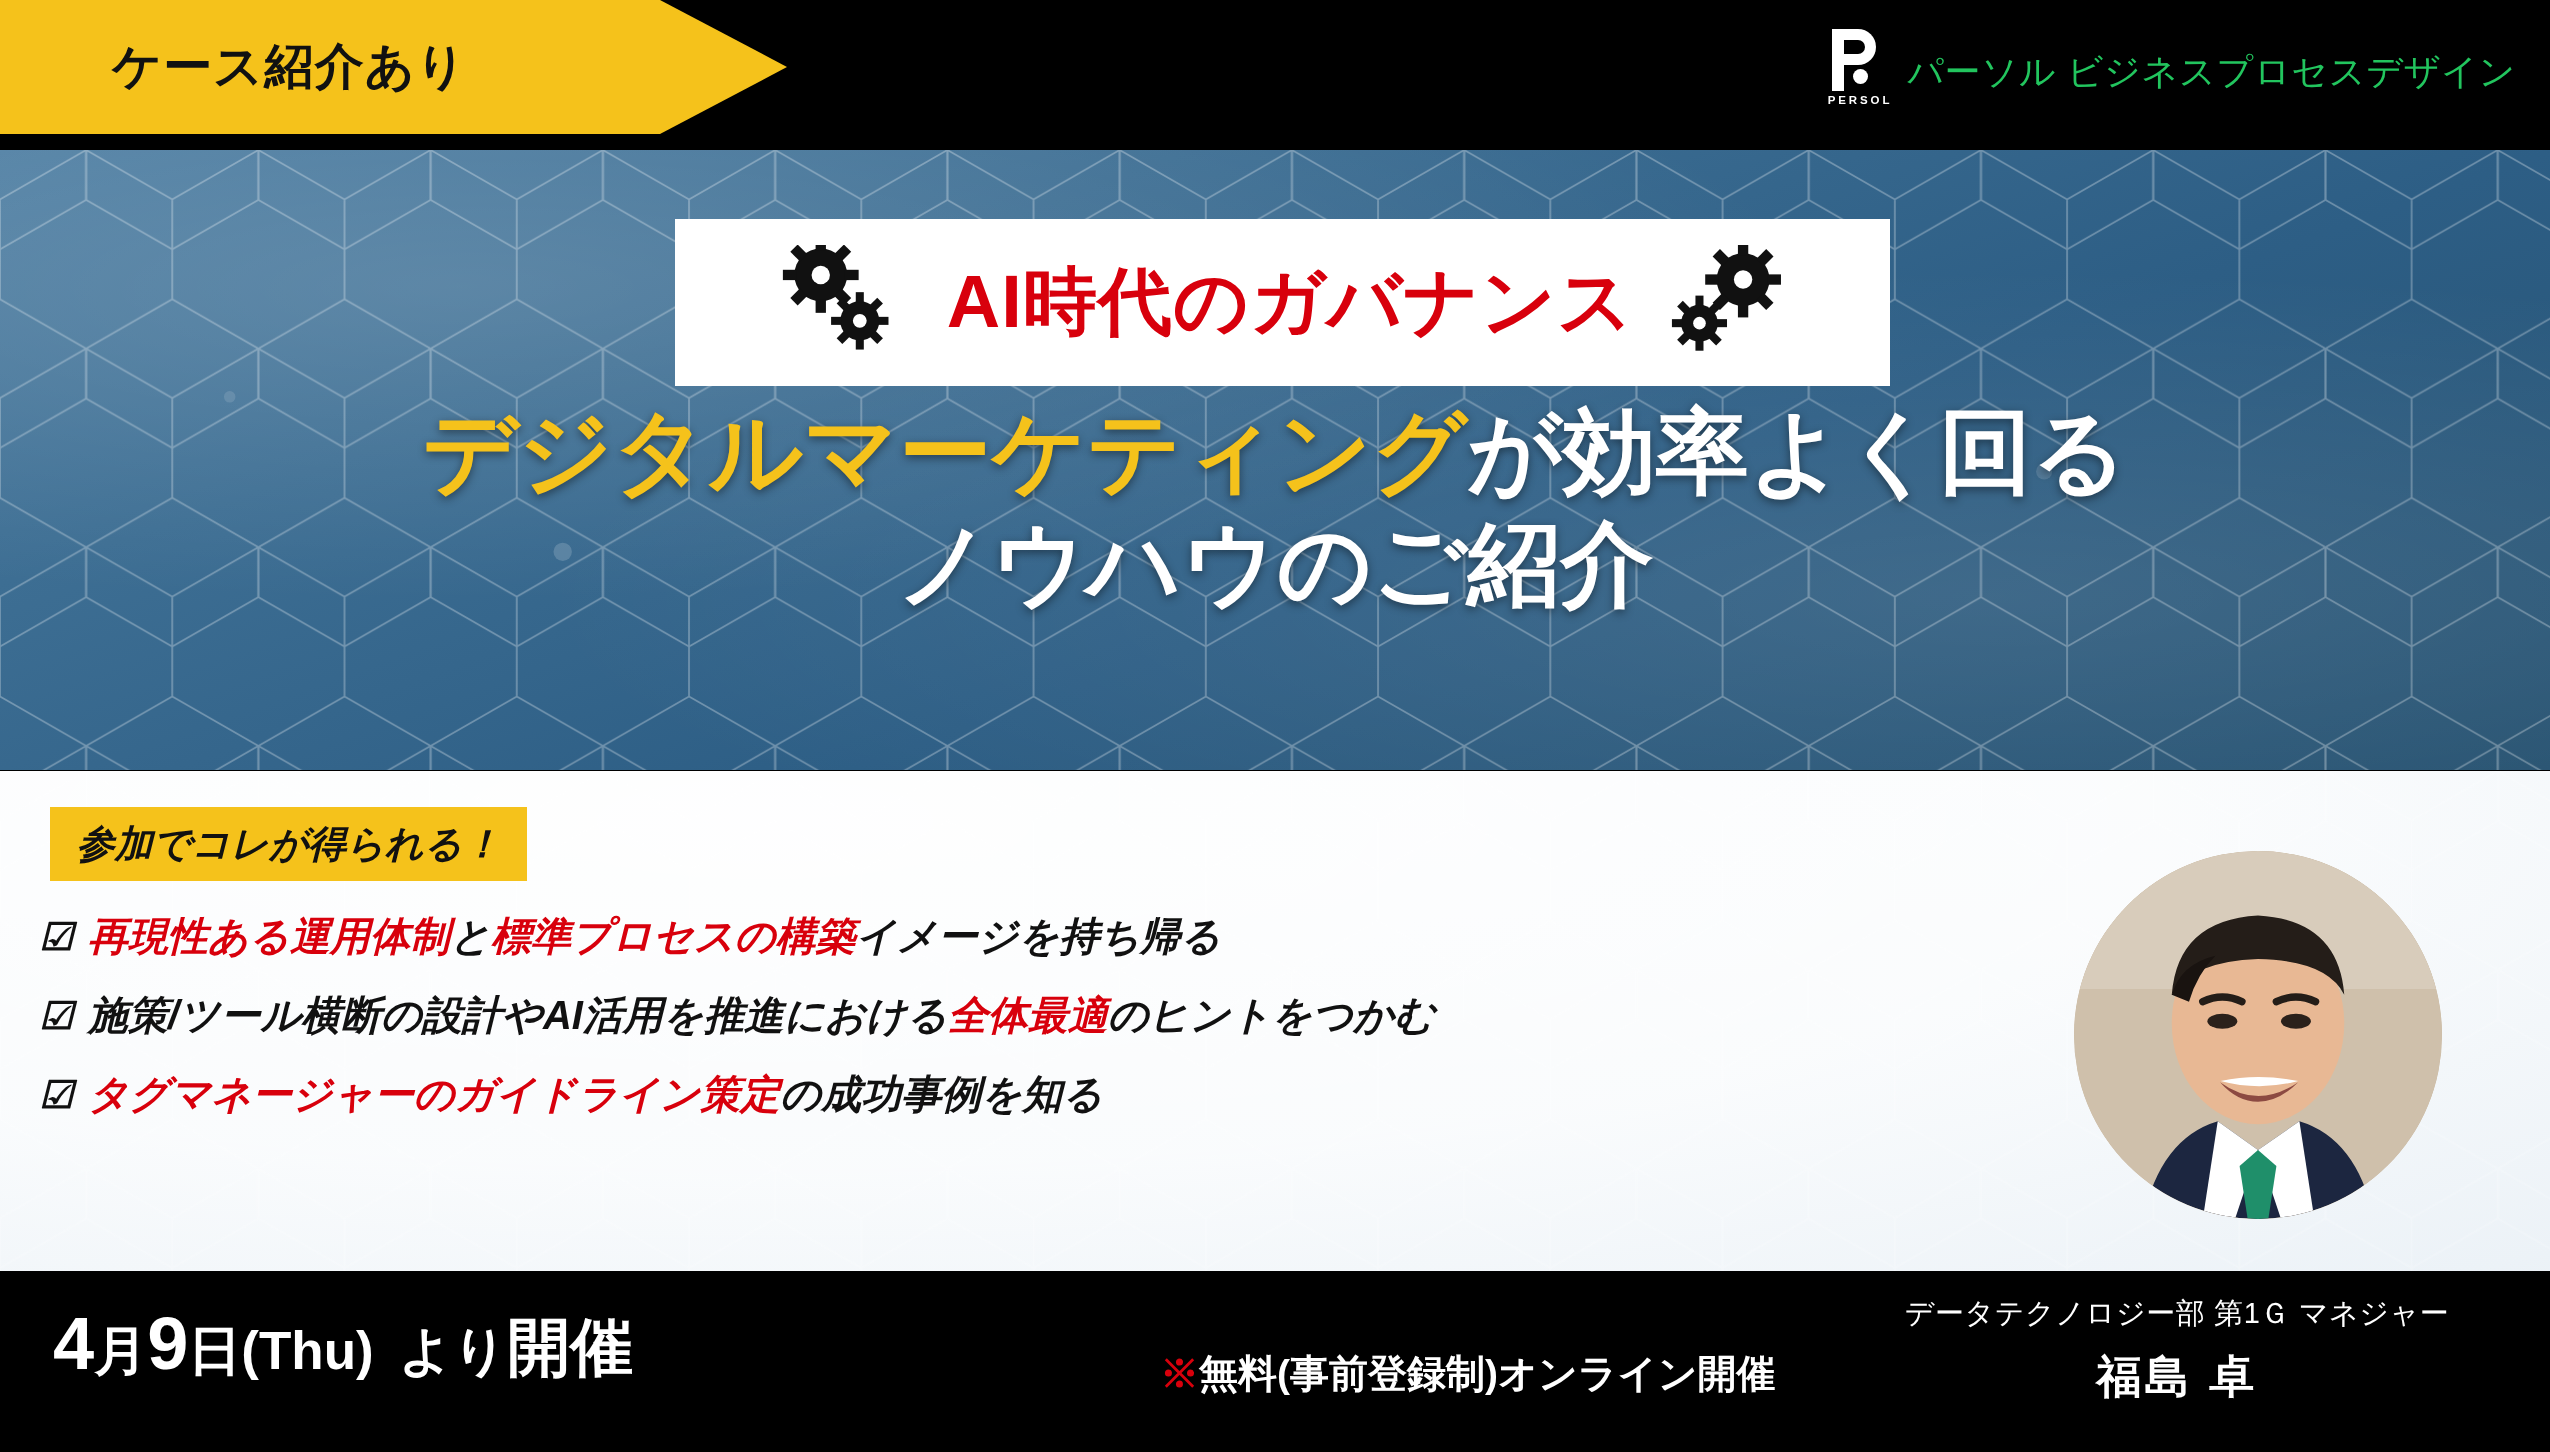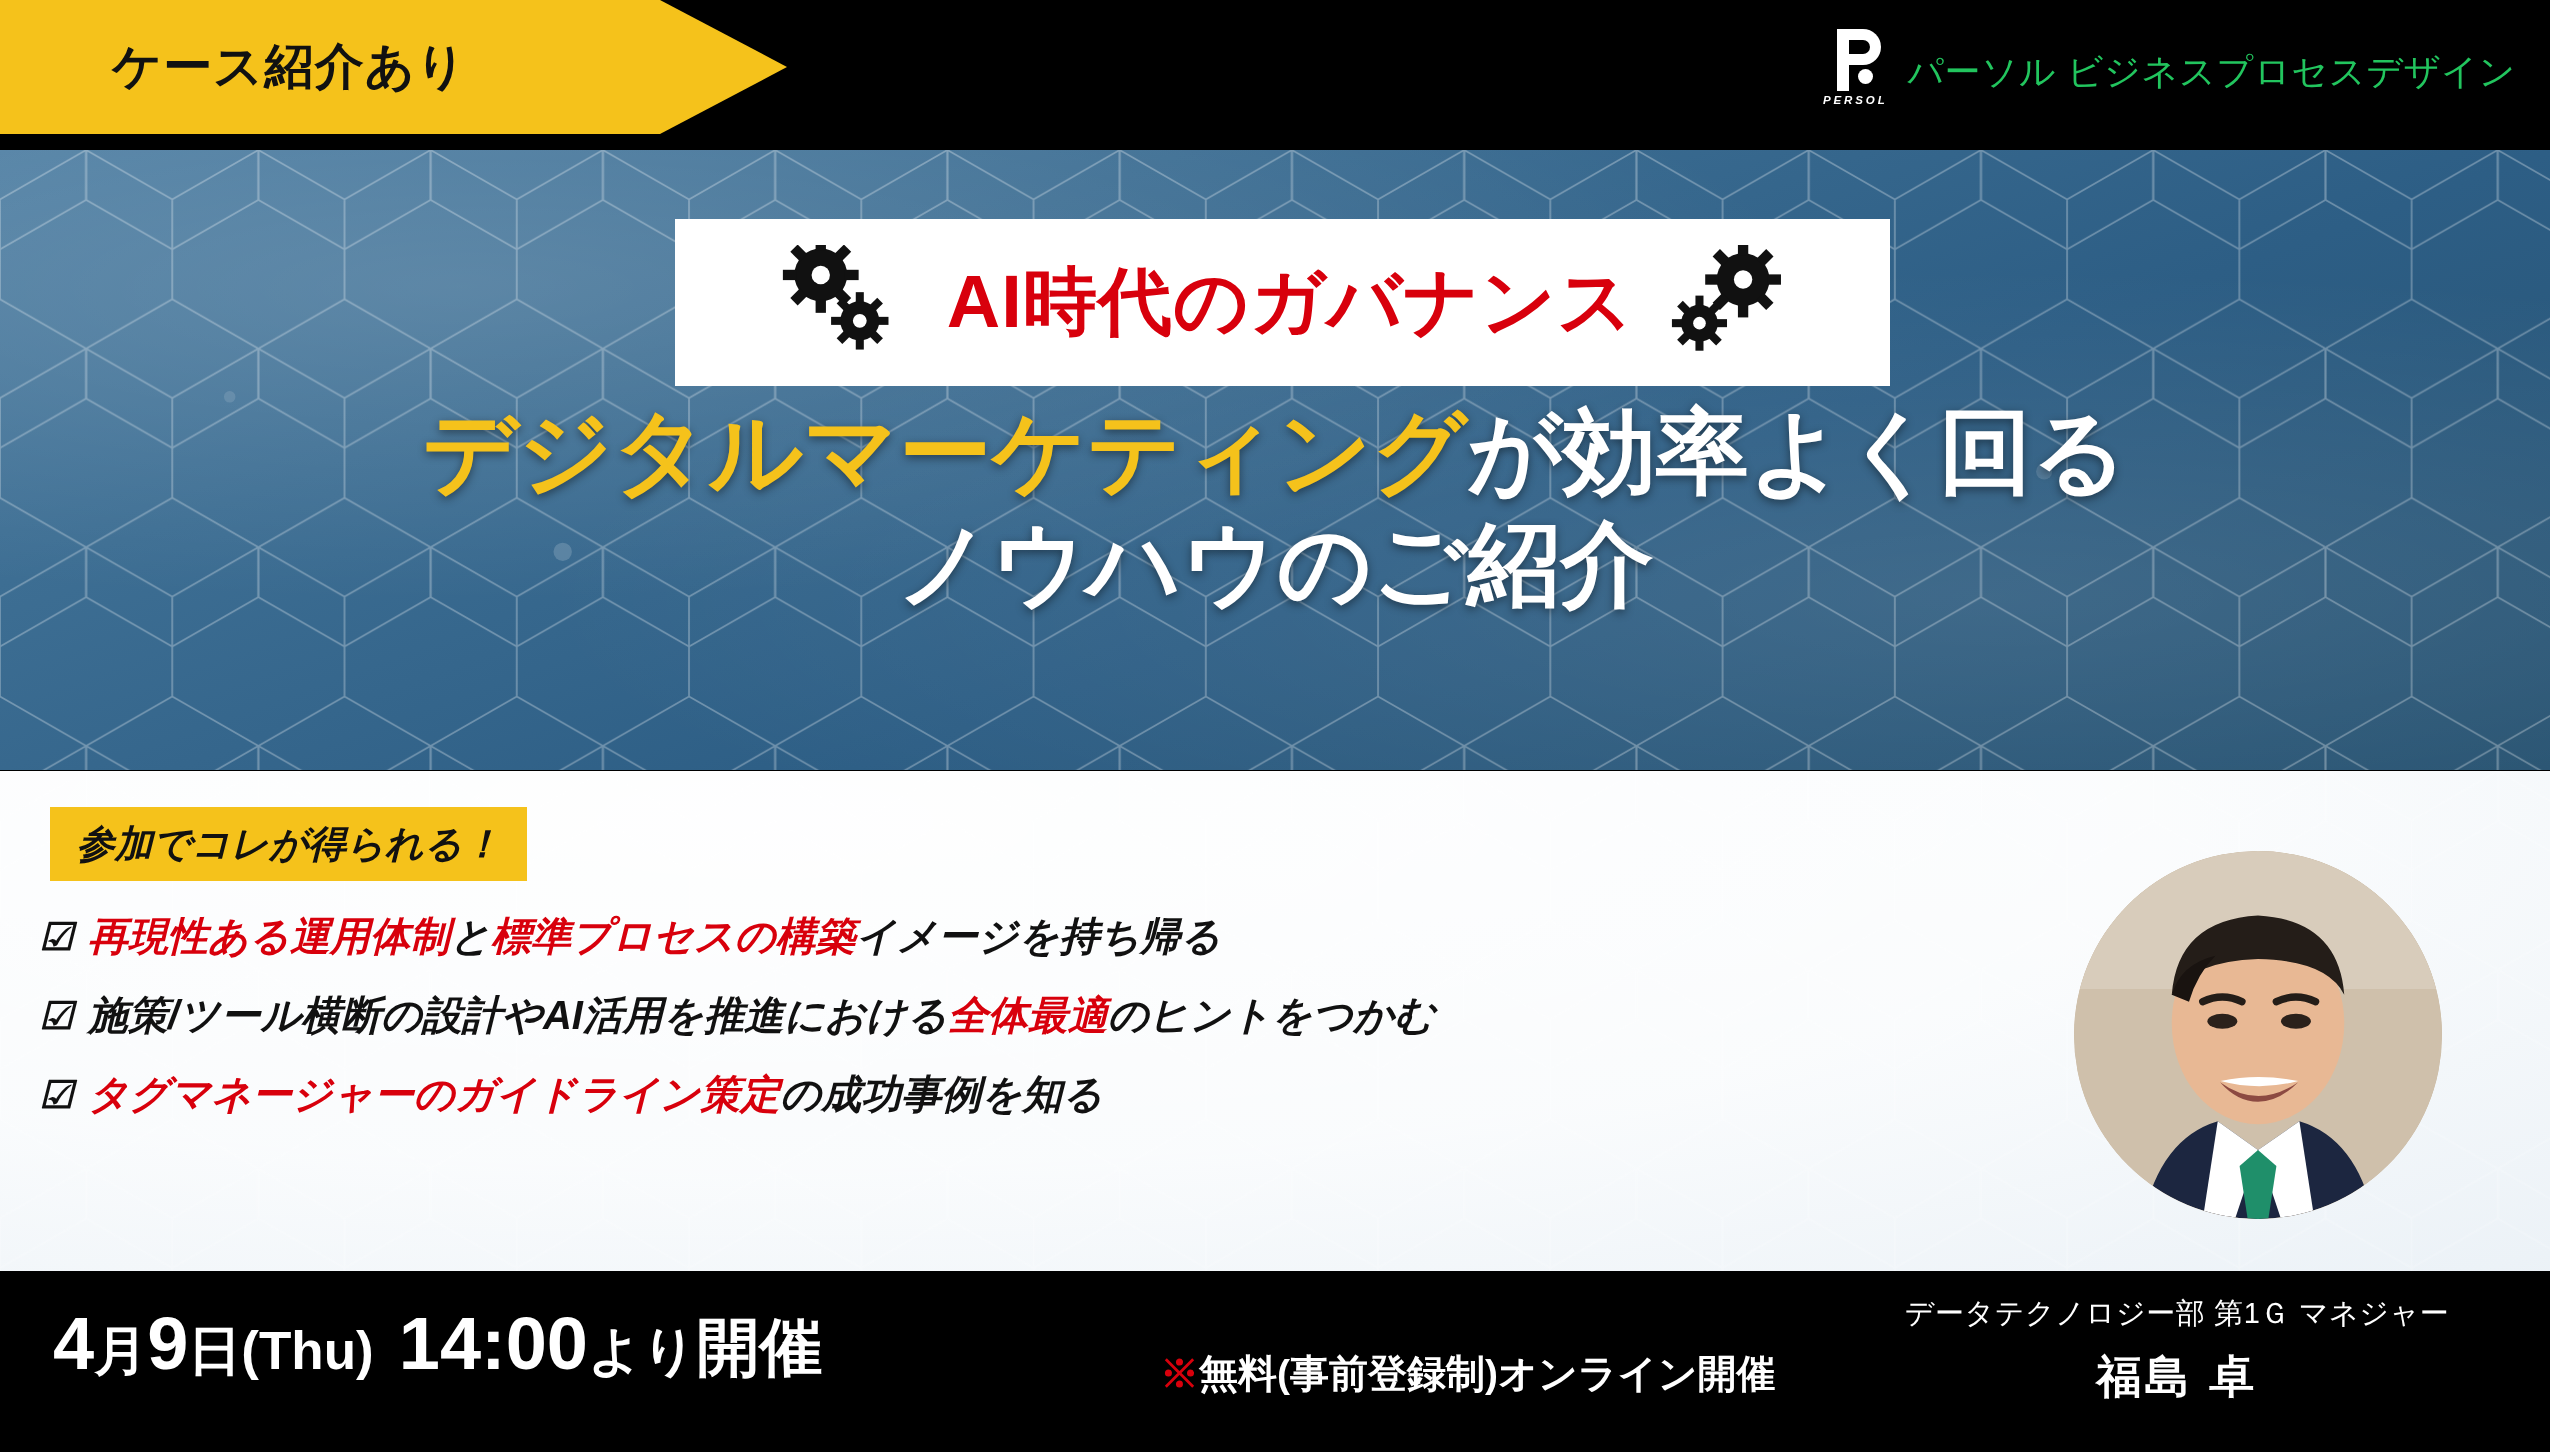--- a/index.html
+++ b/index.html
@@ -46,22 +46,21 @@
     right: 34px; top: 29px;
     display: flex;
     align-items: center;
     gap: 19.5px;
   }
   .brand-mark {
     position: relative;
     width: 60px; height: 86px;
     display: flex;
     flex-direction: column;
-    align-items: flex-end;
-    font-style: italic;
+    align-items: flex-start;
   }
   .brand-mark .glyph {
     width: 55px; height: 62px;
     position: relative;
   }
   .brand-mark .glyph .bar {
     position: absolute;
     left: 4.6px; top: 0;
     width: 11.5px; height: 62px;
     background: #ffffff;
@@ -432,21 +431,20 @@
     </div>
   </div>
 
   <div class="footer">
     <div class="footer-date">
       <span class="d-num">4</span>
       <span class="d-unit">月</span>
       <span class="d-num">9</span>
       <span class="d-unit">日</span>
       <span class="d-dow">(Thu)</span>
-      <span class="d-time">14:00</span>
       <span class="d-yori">より</span>
       <span class="d-open">開催</span>
     </div>
 
     <div class="footer-note">
       <span class="note-star">※</span><span>無料(事前登録制)オンライン開催</span>
     </div>
 
     <div class="speaker-block">
       <div class="speaker-role">データテクノロジー部 第1Ｇ マネジャー</div>

